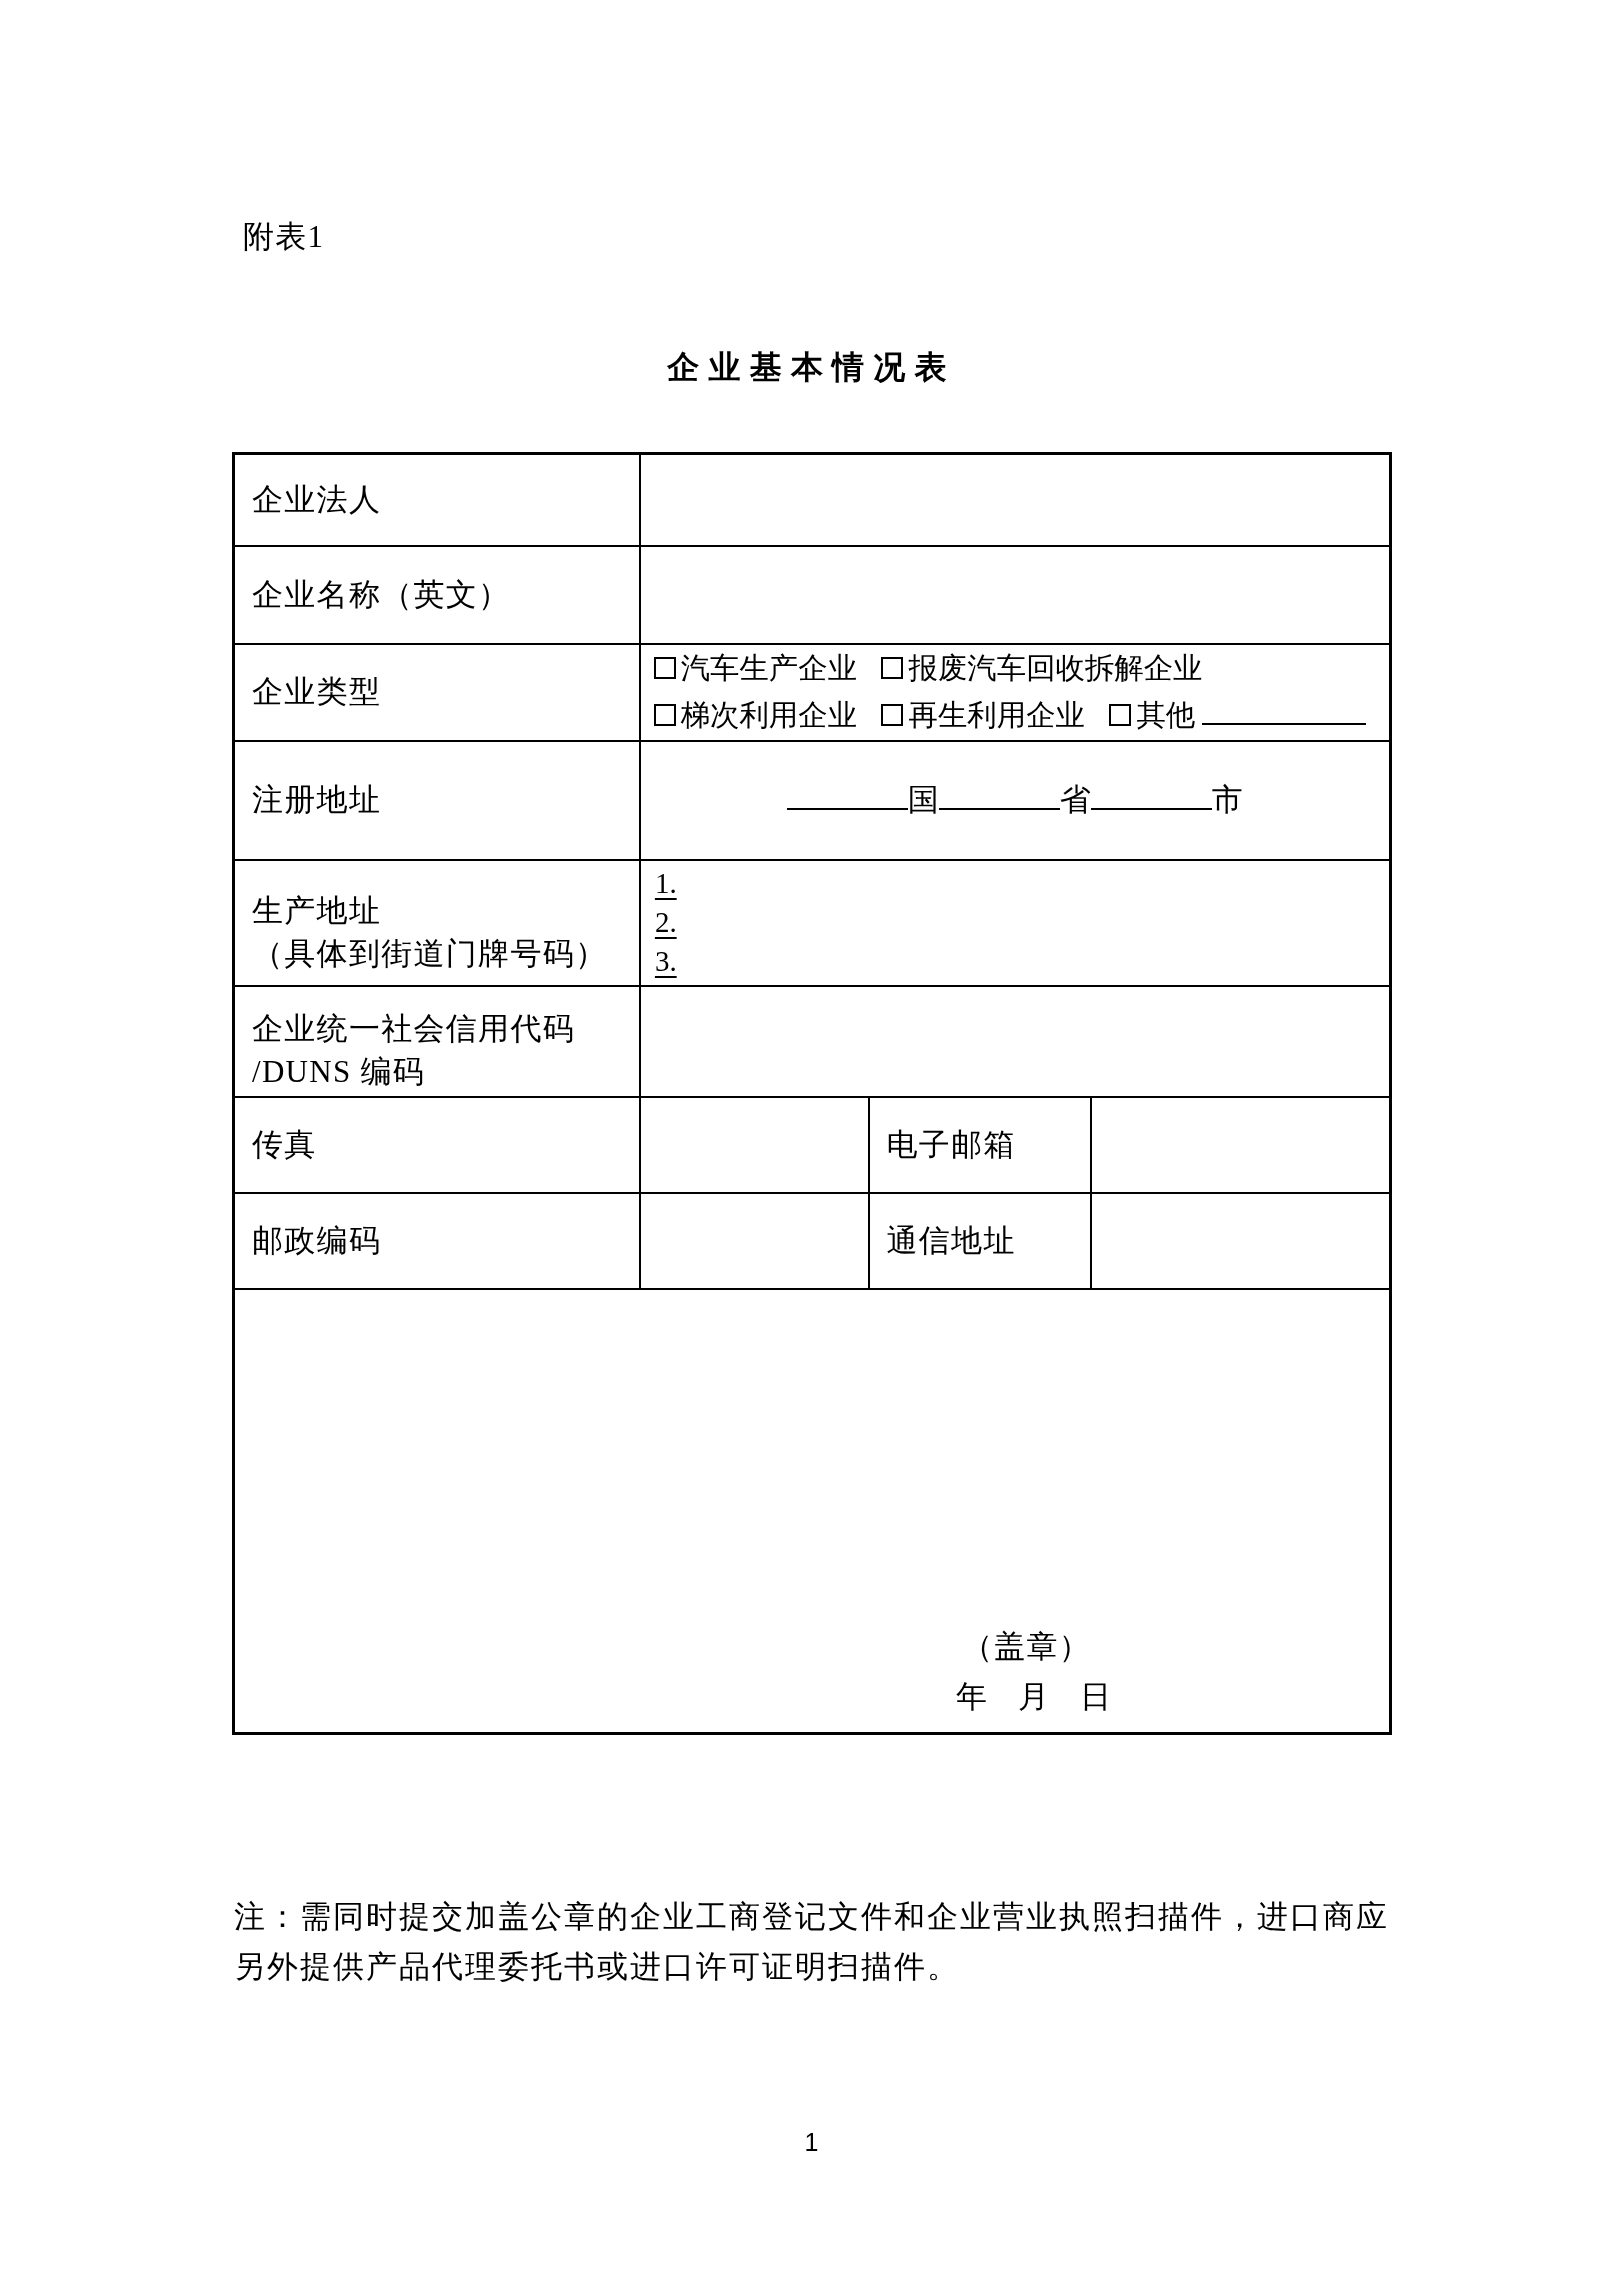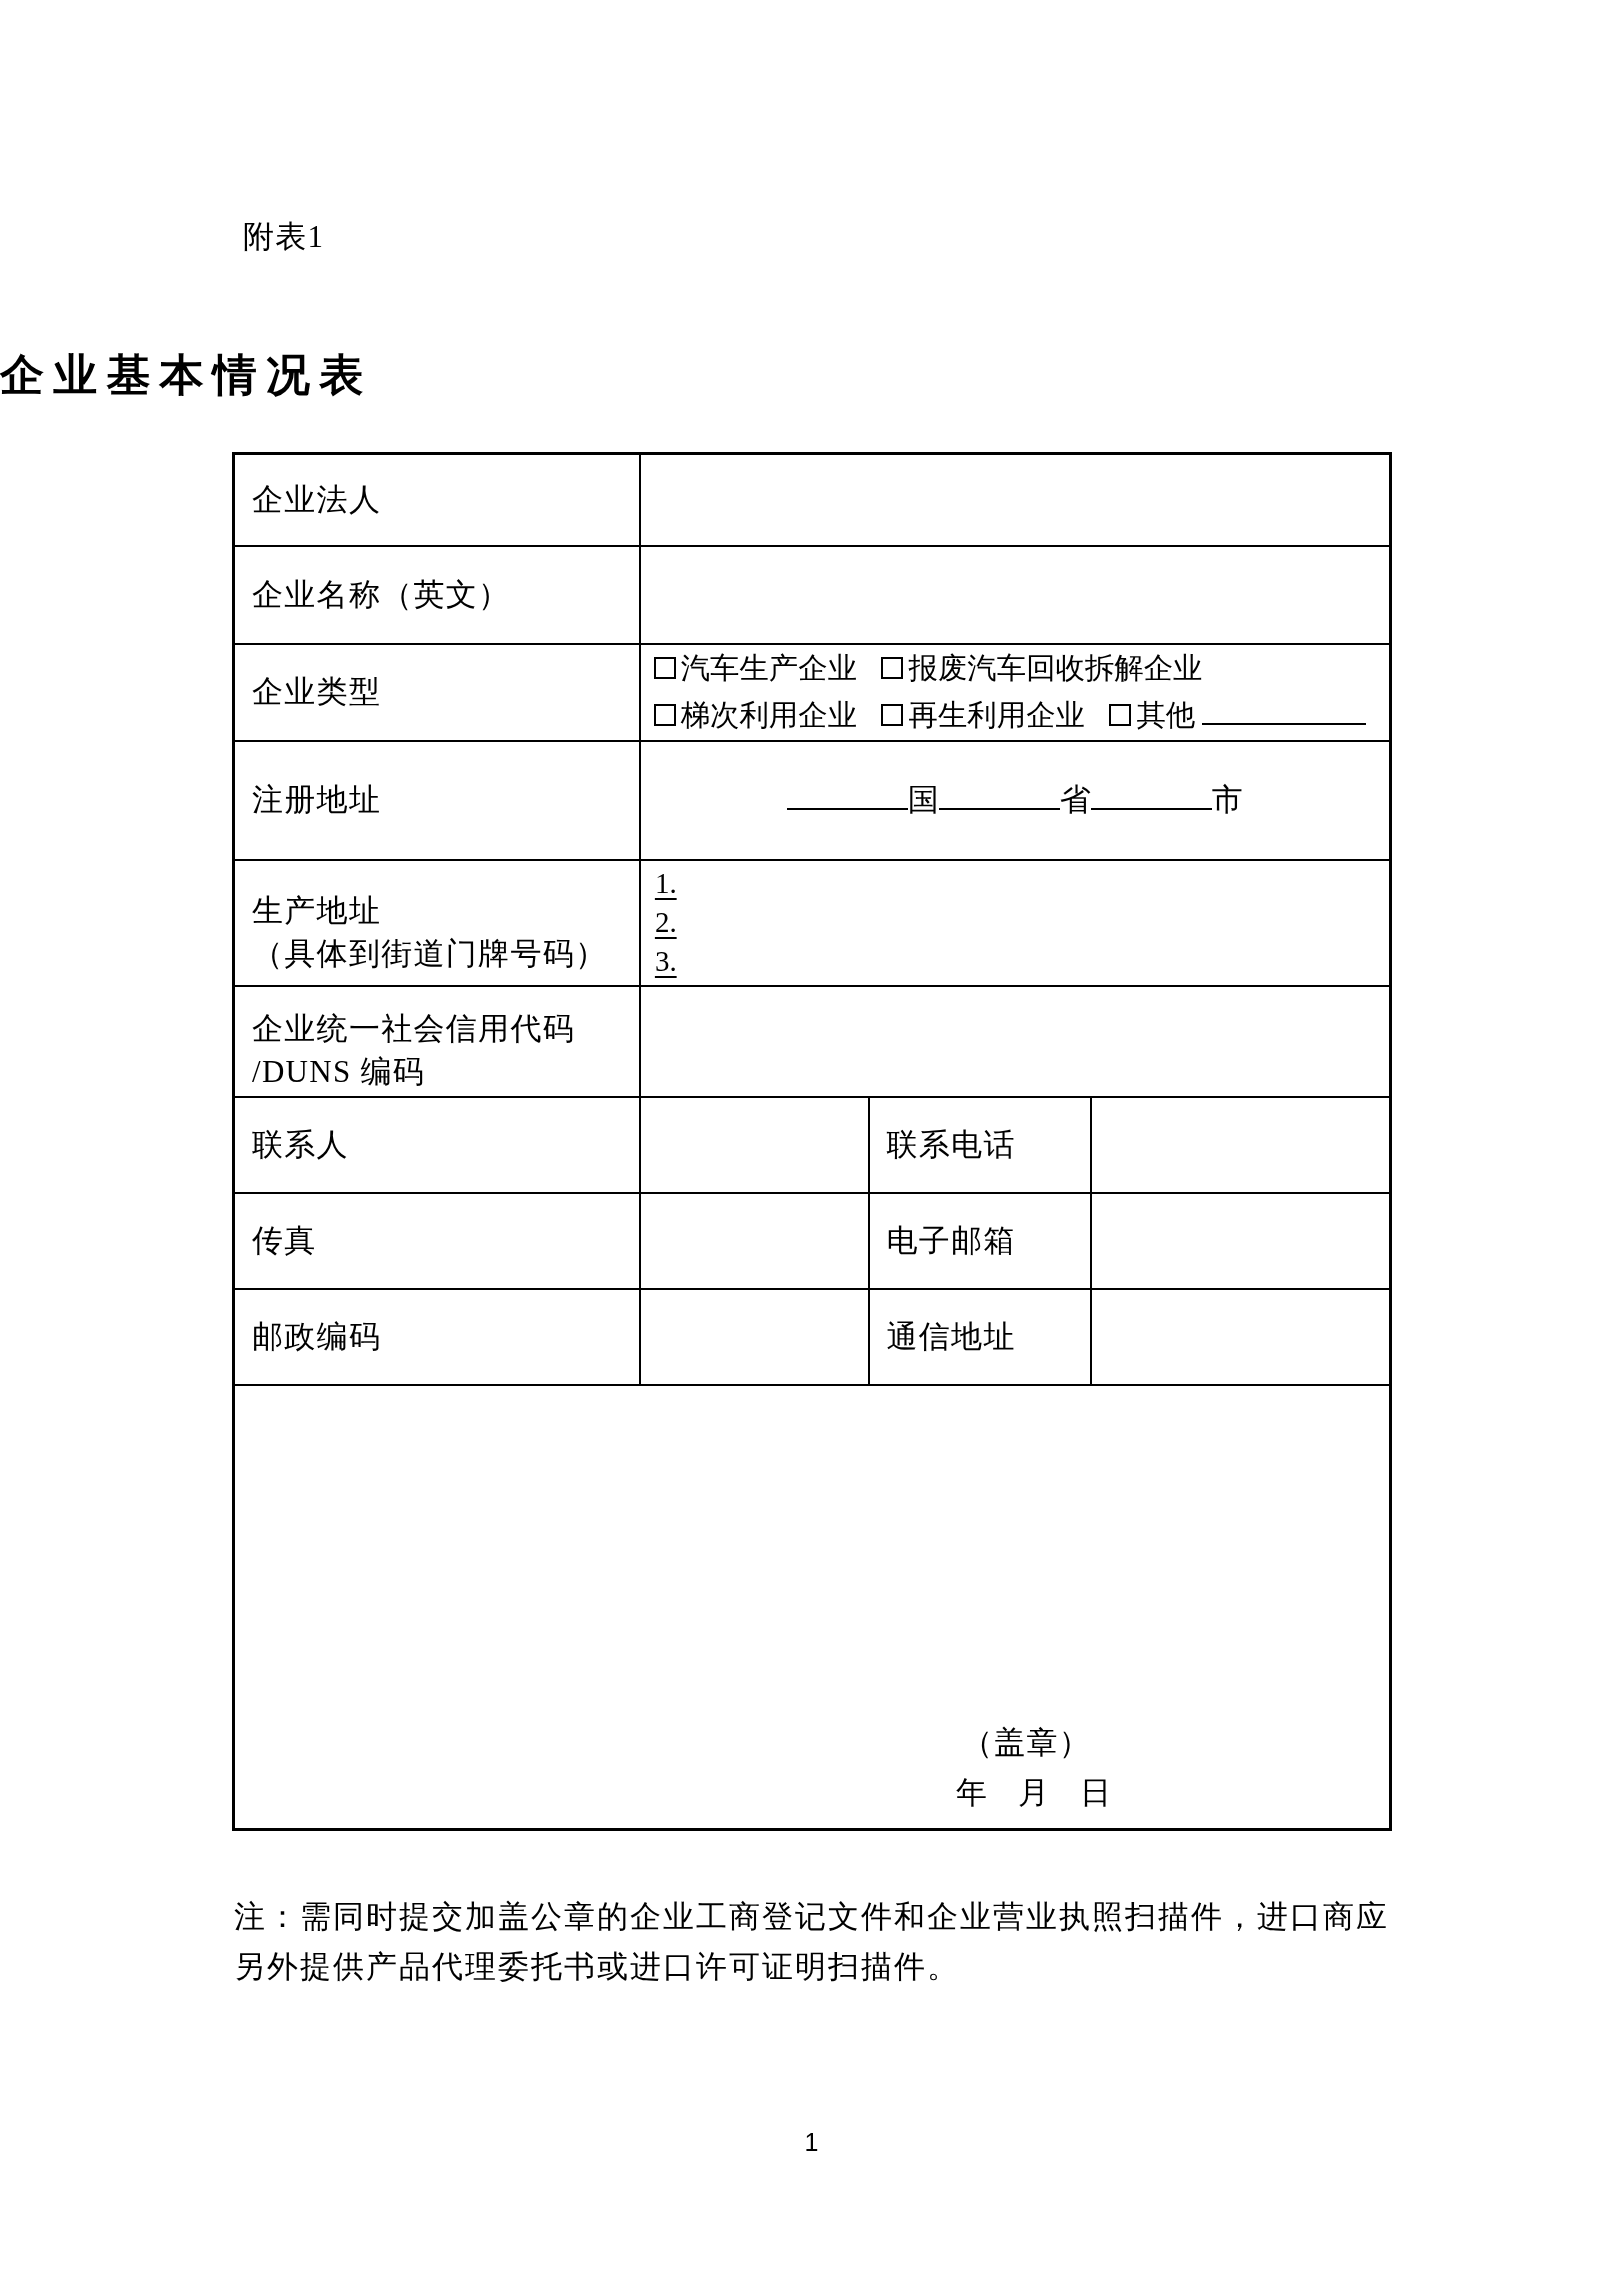--- a/index.html
+++ b/index.html
@@ -18,23 +18,24 @@
     left: 243px;
     top: 216px;
     font-size: 31px;
     letter-spacing: 1.3px;
   }
   .doc-title {
     position: absolute;
     left: 0;
     top: 346px;
     width: 100%;
+    text-align: center;
     font-family: "Liberation Sans", sans-serif;
     font-weight: bold;
-    font-size: 44px;
+    font-size: 32px;
     letter-spacing: 9.2px;
   }
   table.form-table {
     position: absolute;
     left: 232px;
     top: 452px;
     width: 1157px;
     border-collapse: collapse;
     table-layout: fixed;
     border: 3.9px solid #000;
@@ -189,26 +190,20 @@
     </tr>
 
     <tr class="r7">
       <td class="label-cell two-line-label">
         <div>企业统一社会信用代码</div>
         <div>/DUNS 编码</div>
       </td>
       <td colspan="3"></td>
     </tr>
 
-    <tr class="r8">
-      <td class="label-cell">联系人</td>
-      <td></td>
-      <td class="label-cell">联系电话</td>
-      <td></td>
-    </tr>
 
     <tr class="r9">
       <td class="label-cell">传真</td>
       <td></td>
       <td class="label-cell">电子邮箱</td>
       <td></td>
     </tr>
 
     <tr class="r10">
       <td class="label-cell">邮政编码</td>

